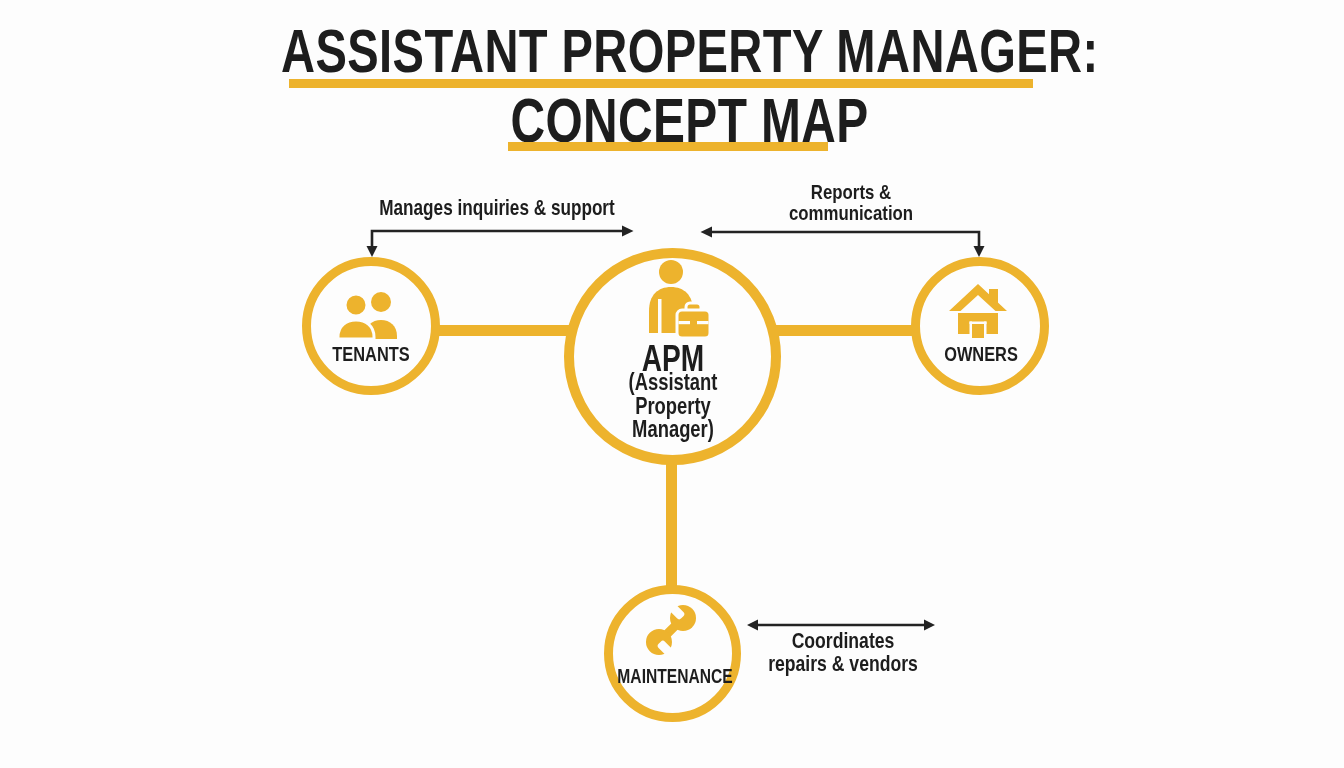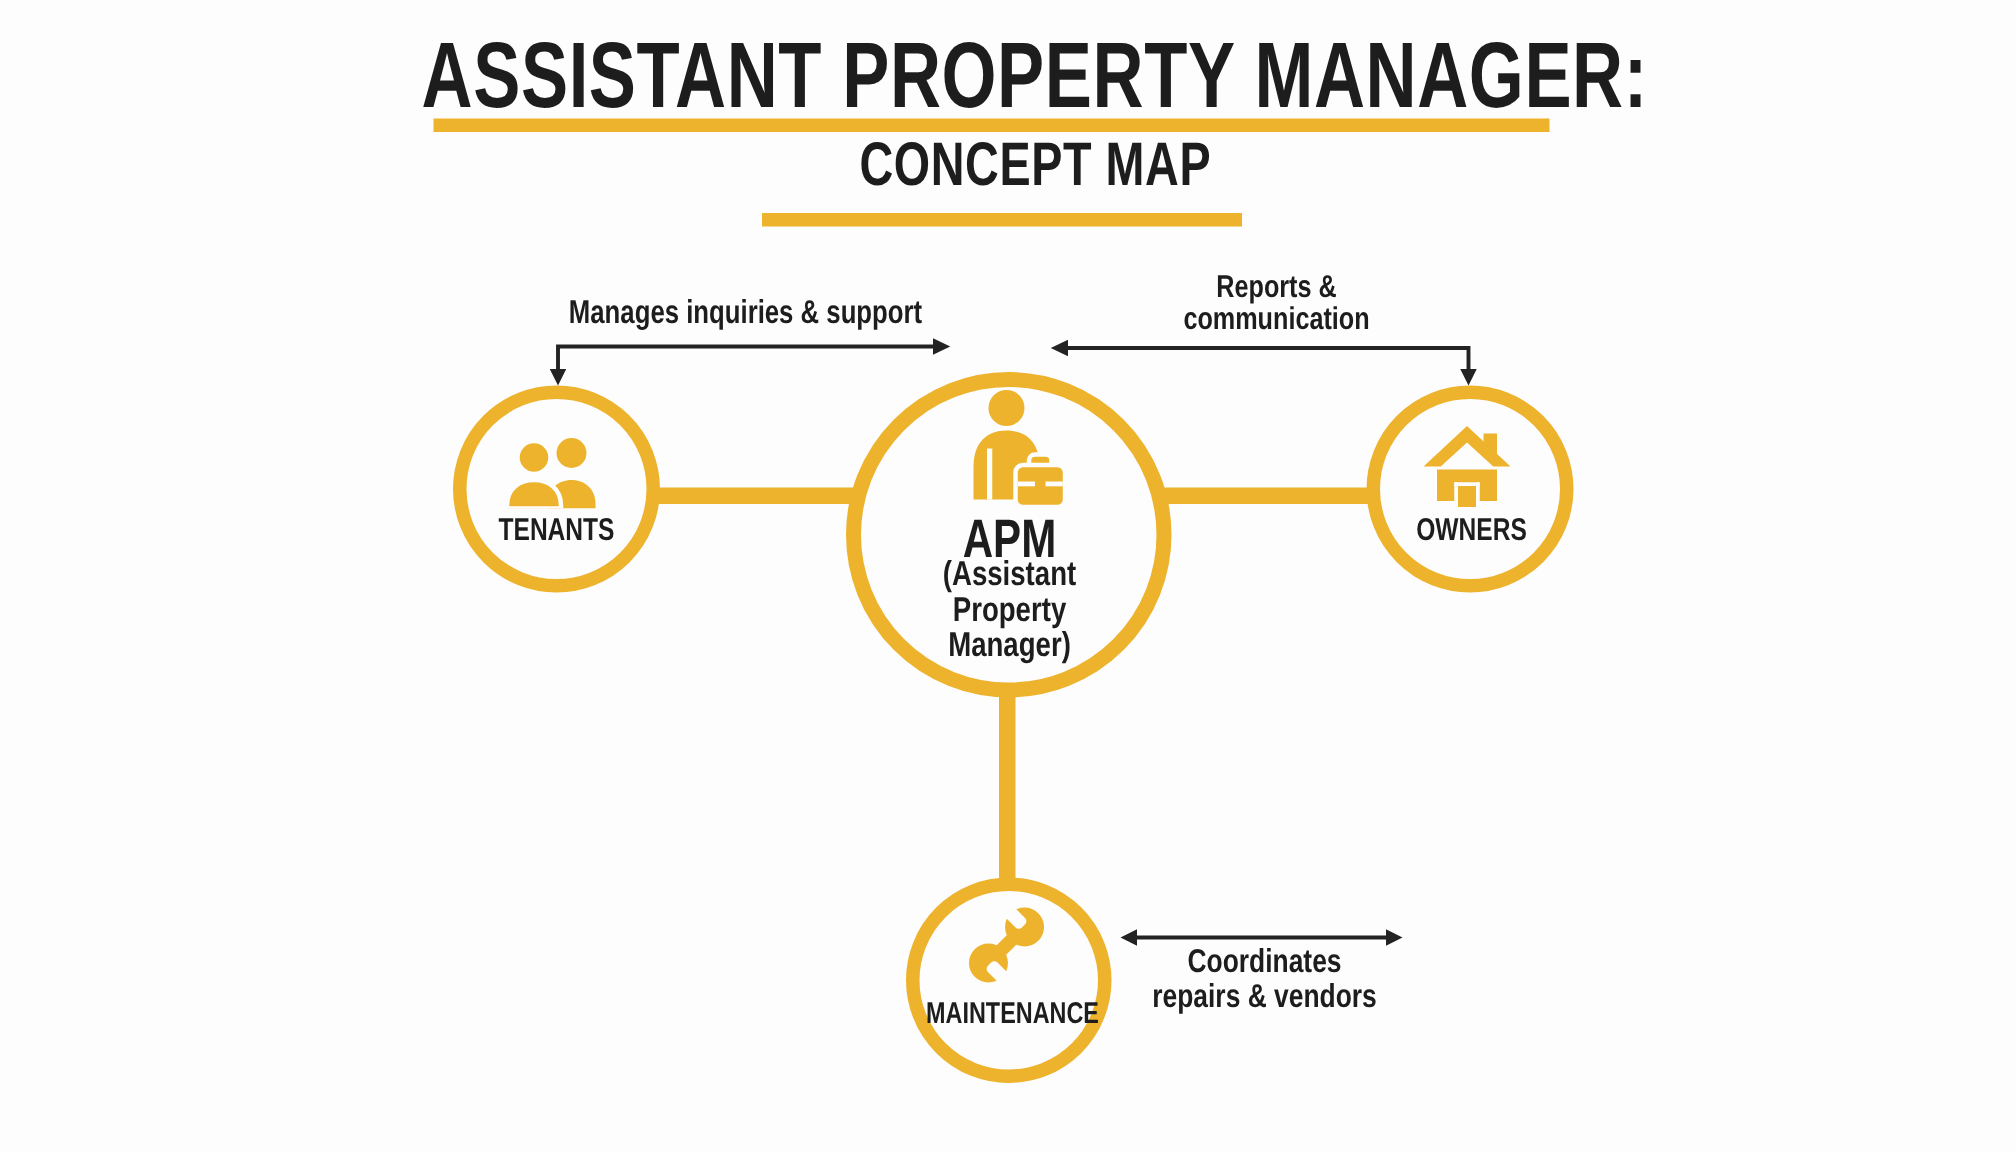--- a/index.html
+++ b/index.html
@@ -32,21 +32,21 @@
     white-space: nowrap;
     padding-left: 36px;
   }
   .title-line > span {
     display: inline-block;
     transform: scaleX(0.76);
     transform-origin: center;
     letter-spacing: 0.5px;
   }
   #title-line-1 { top: 20px; font-size: 62px; }
-  #title-line-2 { top: 89px; font-size: 41px; }
+  #title-line-2 { top: 89px; font-size: 63px; }
   .title-underline {
     position: absolute;
     height: 9px;
     background: var(--gold);
   }
   #title-underline-1 { left: 289px; top: 79px;  width: 744px; }
   #title-underline-2 { left: 508px; top: 142px; width: 320px; }
   
   .connector { position: absolute; background: var(--gold); z-index: 1; }
   #connector-tenants     { left: 430px; top: 325px; width: 145px; height: 11px; }

